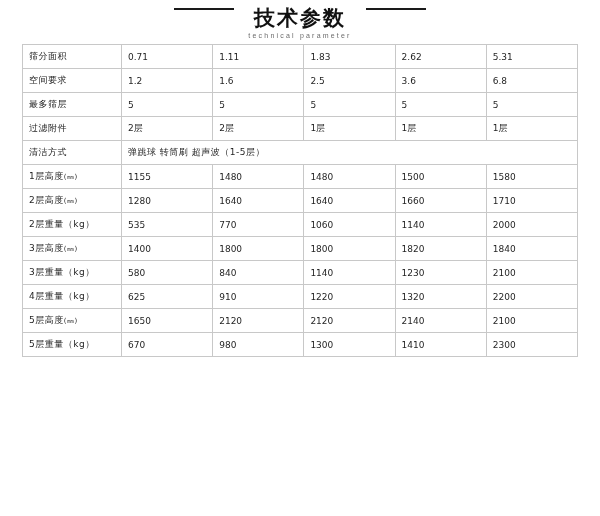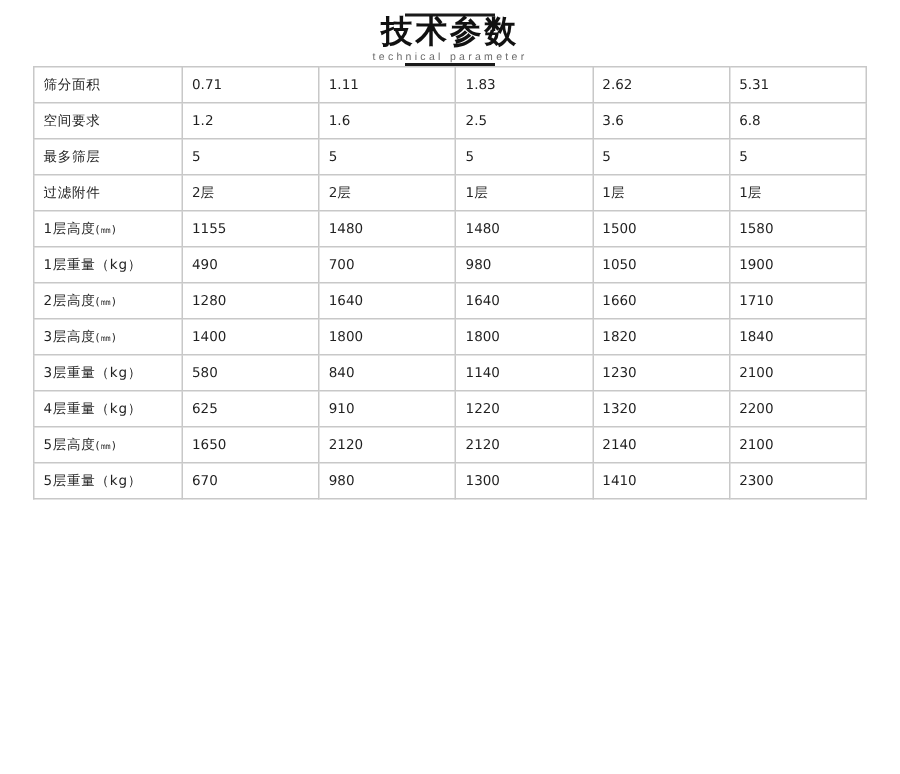--- a/index.html
+++ b/index.html
@@ -18,25 +18,23 @@
     width: 600px;
     height: 516px;
     box-sizing: border-box;
     padding: 0 22px;
     position: relative;
   }
   
   .header {
     height: 44px;
     display: flex;
-    align-items: center;
     justify-content: center;
     padding-top: 8px;
     box-sizing: border-box;
-    flex-direction: column;
   }
   .rule {
     width: 60px;
     height: 2px;
     background: #1a1a1a;
   }
   .title-block {
     padding: 0 14px;
     text-align: center;
     line-height: 1;
@@ -132,44 +130,48 @@
         </tr>
         <tr>
           <td class="lbl">过滤附件</td>
           <td>2层</td>
           <td>2层</td>
           <td>1层</td>
           <td>1层</td>
           <td>1层</td>
         </tr>
         <tr>
+          <td class="lbl">清洁方式</td>
+          <td class="merged" colspan="5">弹跳球 转筒刷 超声波（1-5层）</td>
+        </tr>
+        <tr>
           <td class="lbl">1层高度<span class="unit">(㎜)</span></td>
           <td>1155</td>
           <td>1480</td>
           <td>1480</td>
           <td>1500</td>
           <td>1580</td>
         </tr>
         <tr>
-          <td class="lbl">1层重量（kg）</td>
-          <td>490</td>
-          <td>700</td>
-          <td>980</td>
-          <td>1050</td>
-          <td>1900</td>
-        </tr>
-        <tr>
           <td class="lbl">2层高度<span class="unit">(㎜)</span></td>
           <td>1280</td>
           <td>1640</td>
           <td>1640</td>
           <td>1660</td>
           <td>1710</td>
         </tr>
         <tr>
+          <td class="lbl">2层重量（kg）</td>
+          <td>535</td>
+          <td>770</td>
+          <td>1060</td>
+          <td>1140</td>
+          <td>2000</td>
+        </tr>
+        <tr>
           <td class="lbl">3层高度<span class="unit">(㎜)</span></td>
           <td>1400</td>
           <td>1800</td>
           <td>1800</td>
           <td>1820</td>
           <td>1840</td>
         </tr>
         <tr>
           <td class="lbl">3层重量（kg）</td>
           <td>580</td>

